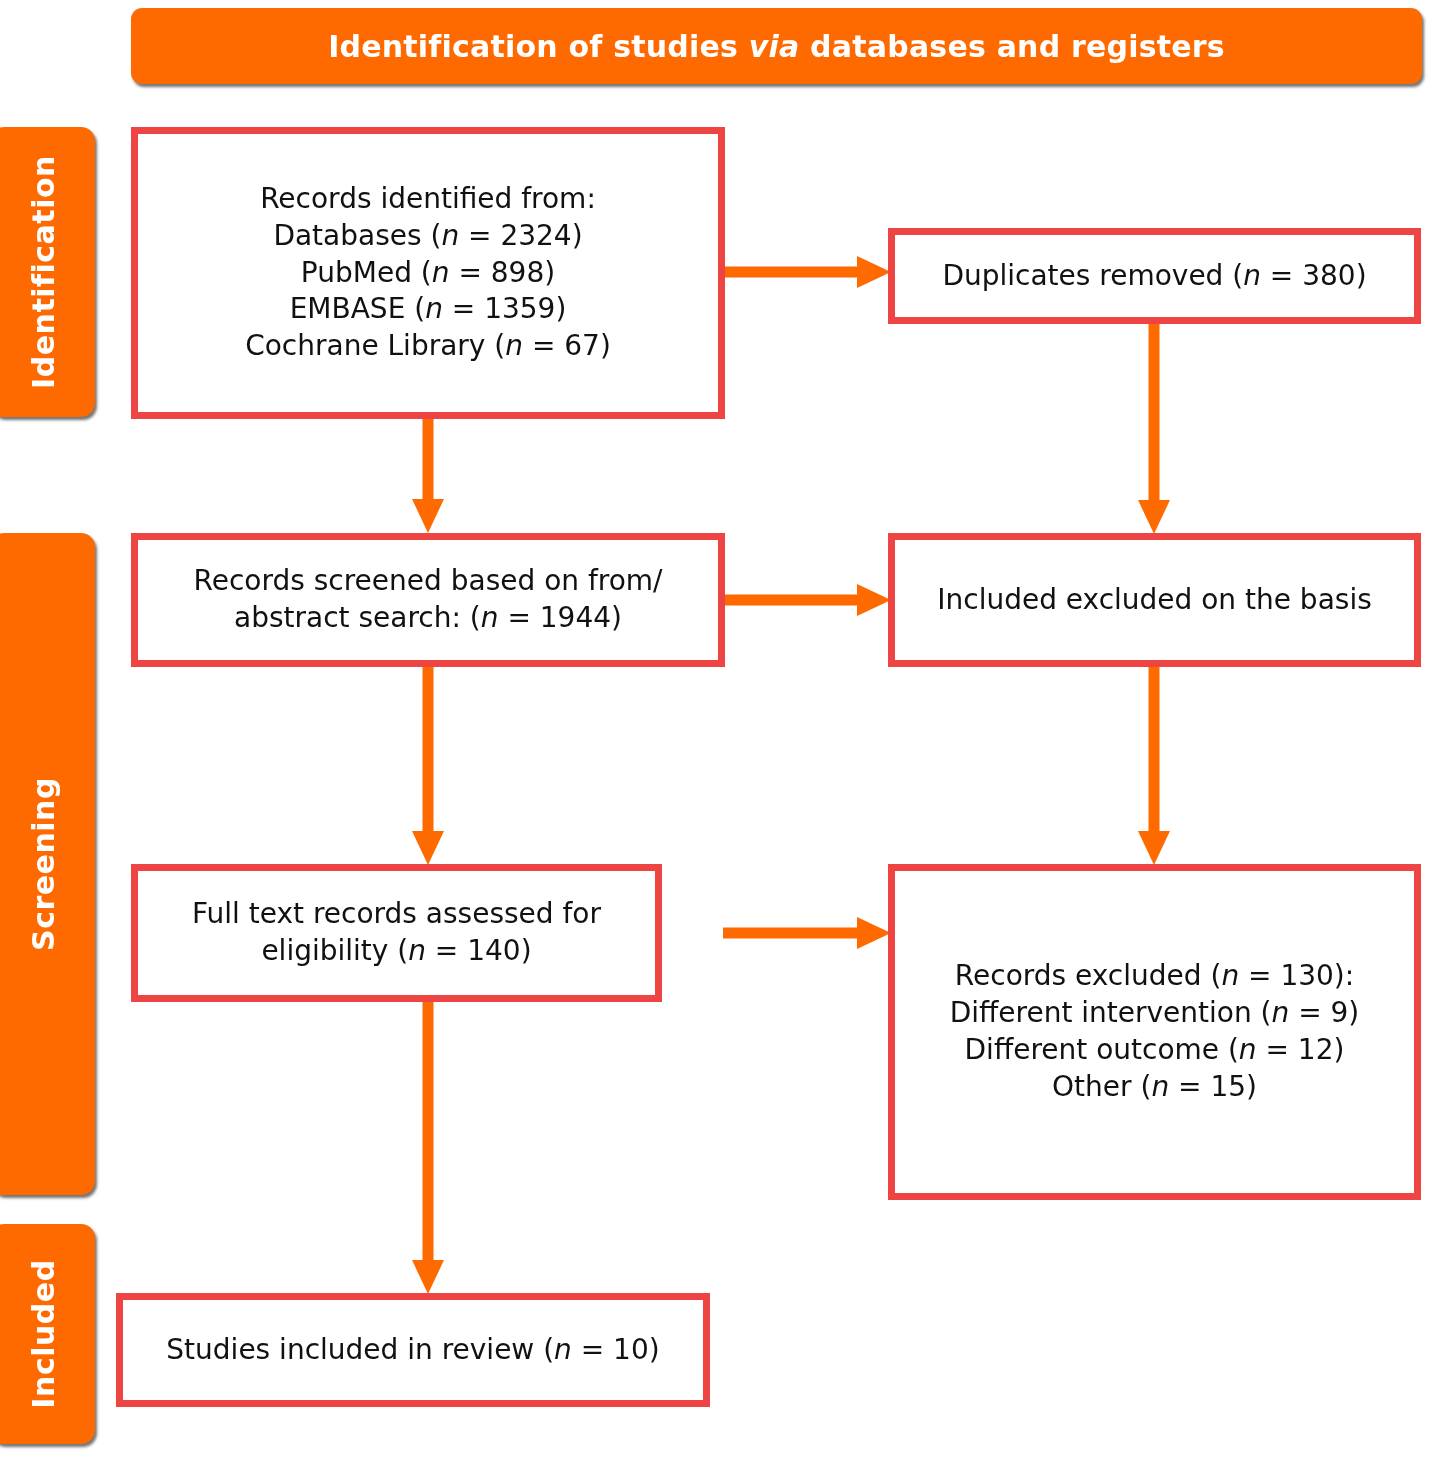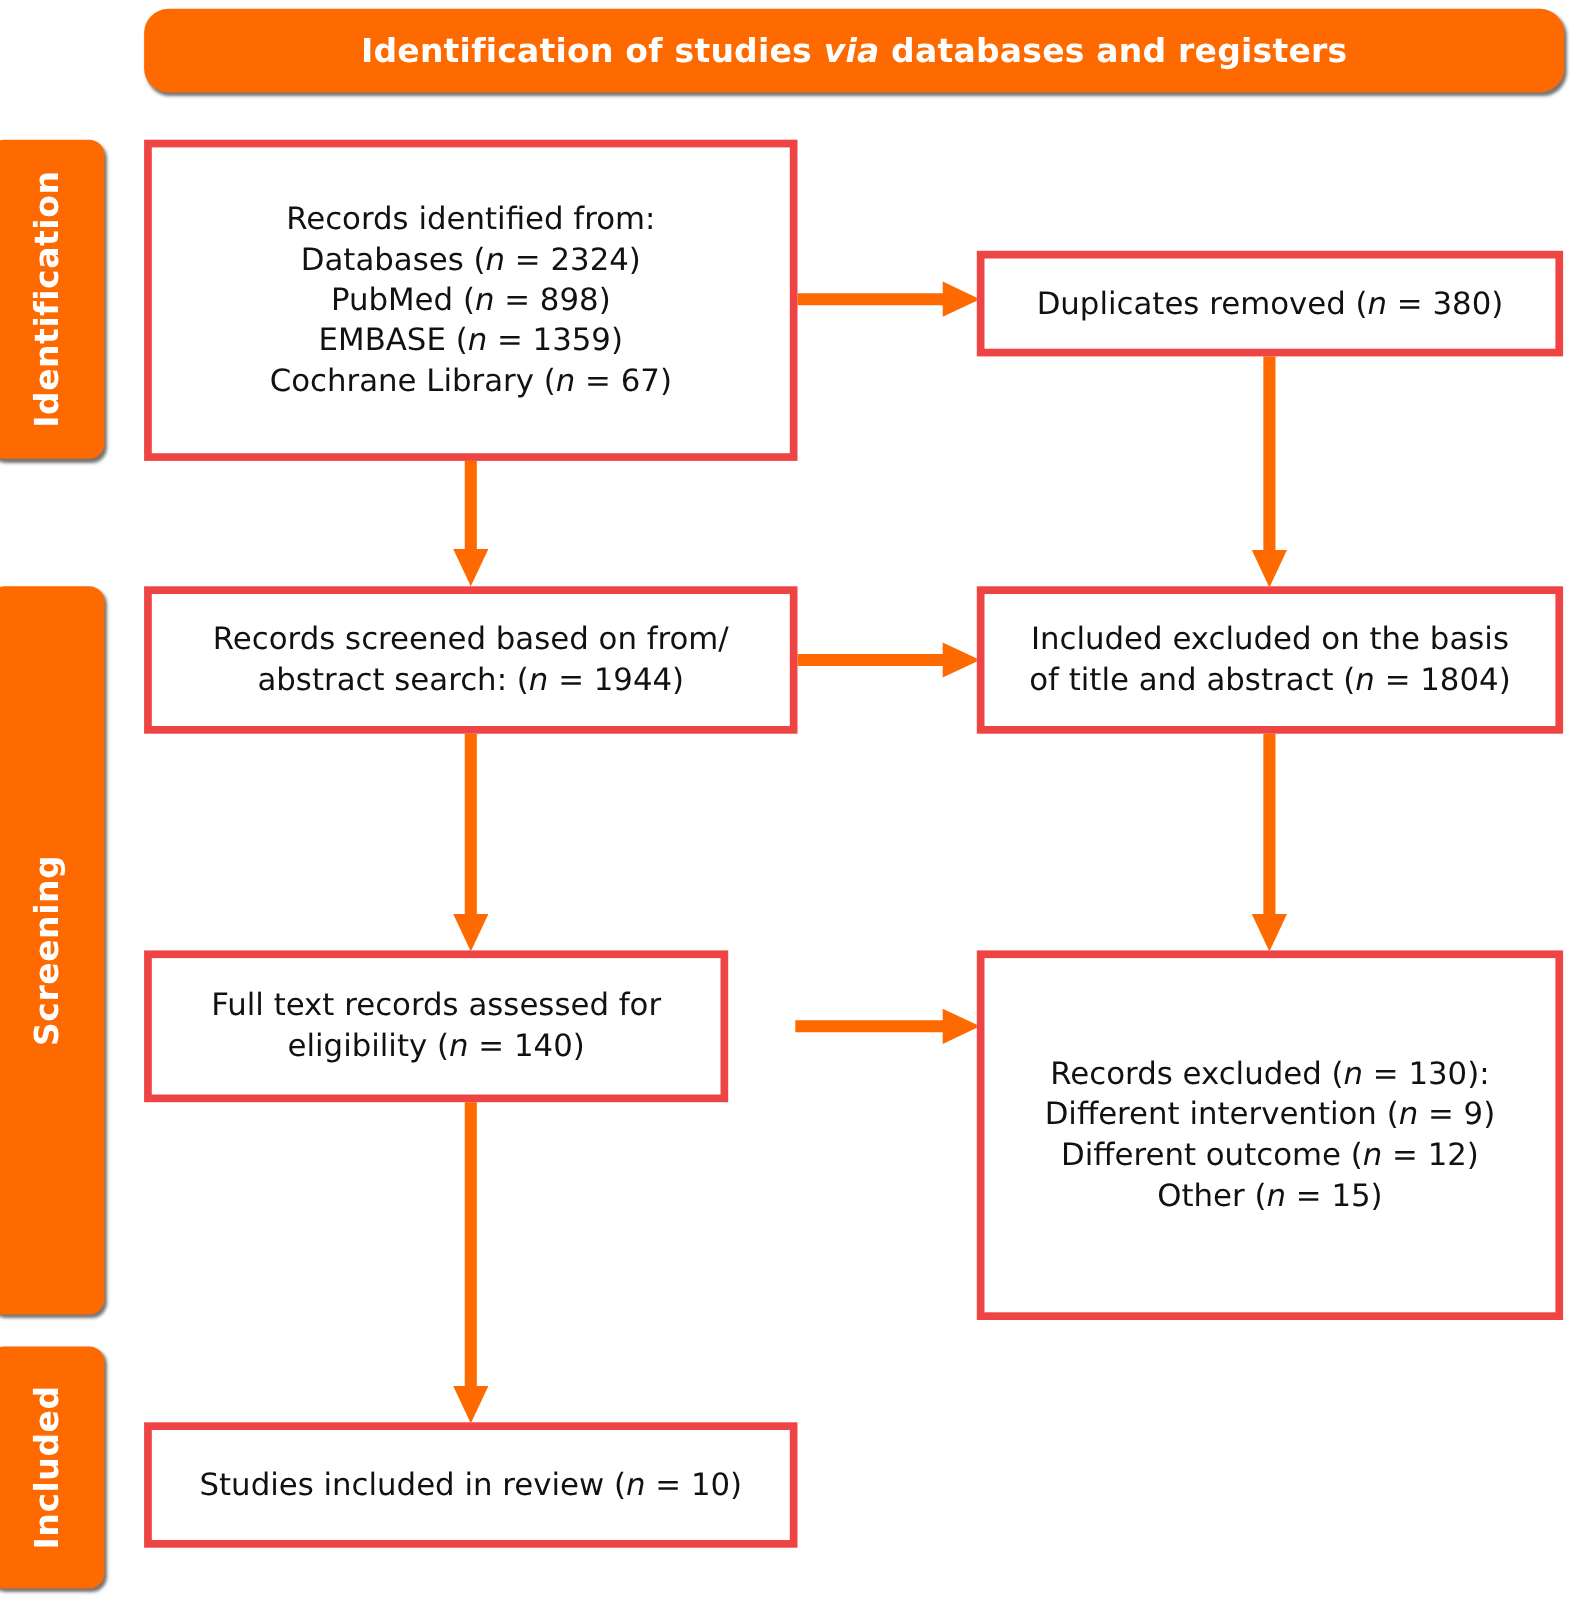--- a/index.html
+++ b/index.html
@@ -15,21 +15,21 @@
     width: 1445px;
     height: 1474px;
     background: #ffffff;
     overflow: hidden;
   }
 
   
   .banner {
     position: absolute;
     background: #FF6A00;
-    border-radius: 22px;
+    border-radius: 11px;
     box-shadow: 2px 3px 3px rgba(0,0,0,0.55);
     color: #ffffff;
     display: flex;
     align-items: center;
     justify-content: center;
     font-weight: bold;
     text-align: center;
   }
   #banner-title {
     left: 131px;
@@ -80,21 +80,21 @@
   }
   .box .line { display: block; white-space: nowrap; }
   .box .ital { font-style: italic; }
 
   #box-records-identified { left: 131px; top: 127px; width: 594px; height: 292px; }
   #box-duplicates-removed { left: 888px; top: 228px; width: 533px; height: 96px; }
   #box-records-screened   { left: 131px; top: 533px; width: 594px; height: 134px; }
   #box-records-excluded-ta{ left: 888px; top: 533px; width: 533px; height: 134px; }
   #box-fulltext-assessed  { left: 131px; top: 864px; width: 531px; height: 138px; }
   #box-records-excluded-reasons { left: 888px; top: 864px; width: 533px; height: 336px; }
-  #box-studies-included   { left: 131px; top: 1293px; width: 594px; height: 114px; }
+  #box-studies-included   { left: 116px; top: 1293px; width: 594px; height: 114px; }
 
   
   .arrow-svg {
     position: absolute;
     overflow: visible;
     pointer-events: none;
   }
 </style>
 </head>
 <body>
@@ -167,21 +167,20 @@
       <span class="line">Duplicates removed (<span class="ital">n</span> = 380)</span>
     </div>
 
   <div class="box" id="box-records-screened">
       <span class="line">Records screened based on from/</span>
       <span class="line">abstract search: (<span class="ital">n</span> = 1944)</span>
     </div>
 
   <div class="box" id="box-records-excluded-ta">
       <span class="line">Included excluded on the basis</span>
-      <span class="line">of title and abstract (<span class="ital">n</span> = 1804)</span>
     </div>
 
   <div class="box" id="box-fulltext-assessed">
       <span class="line">Full text records assessed for</span>
       <span class="line">eligibility (<span class="ital">n</span> = 140)</span>
     </div>
 
   <div class="box" id="box-records-excluded-reasons">
       <span class="line">Records excluded (<span class="ital">n</span> = 130):</span>
       <span class="line">Different intervention (<span class="ital">n</span> = 9)</span>

